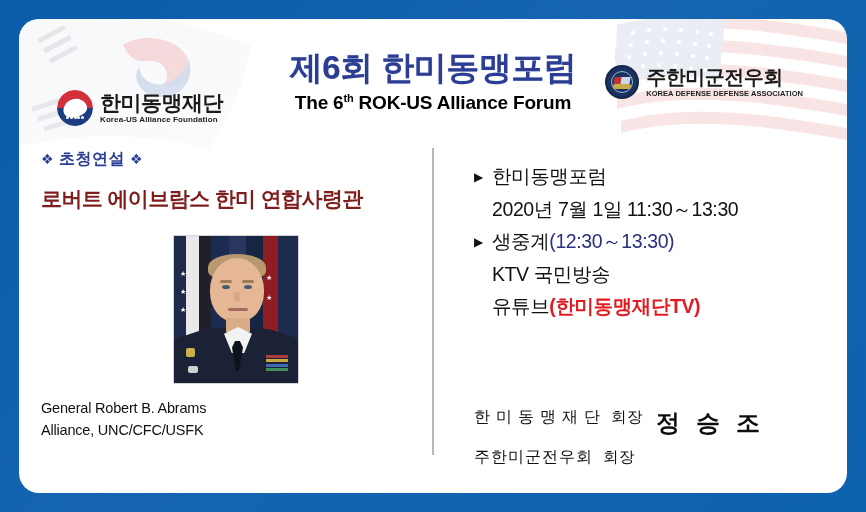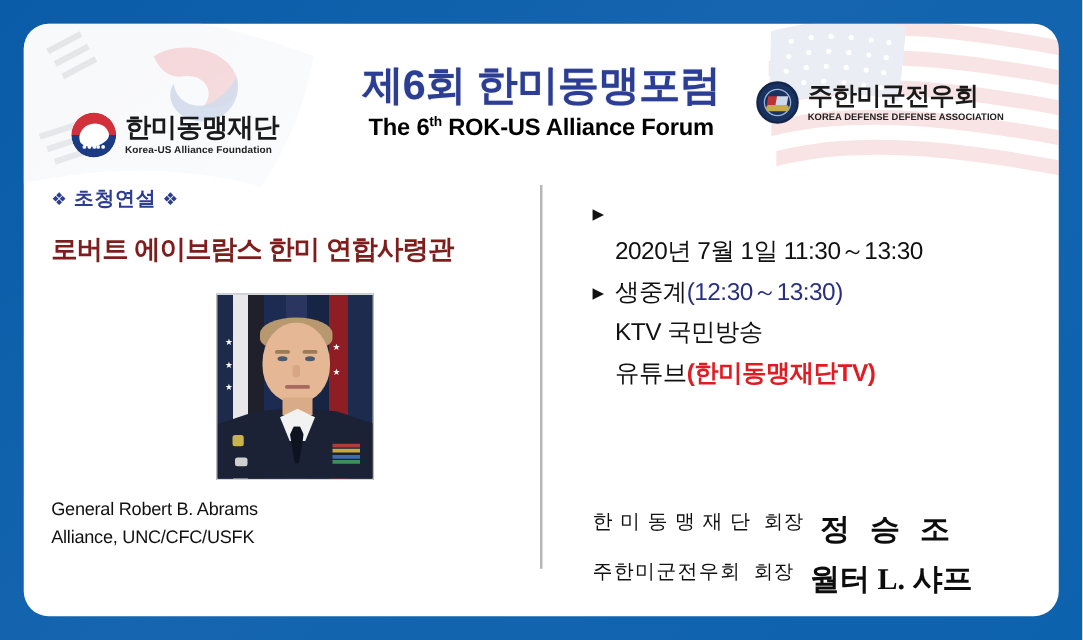--- a/index.html
+++ b/index.html
@@ -437,20 +437,21 @@
       <div class="caption">
         <div>General Robert B. Abrams</div>
         <div>Alliance, UNC/CFC/USFK</div>
       </div>
     </div>
 
     <div class="right-col">
 
       <div class="ev-line">
         <span class="ev-bullet">▶</span>
+        <span>한미동맹포럼</span>
       </div>
 
       <div class="ev-line ev-indent">
         <span>2020년 7월 1일  11:30～13:30</span>
       </div>
 
       <div class="ev-line">
         <span class="ev-bullet">▶</span>
         <span>생중계 </span>
         <span class="ev-accent-blue">(12:30～13:30)</span>
@@ -468,18 +469,17 @@
 
     <div class="sig-block">
       <div class="sig-row">
         <span class="sig-org">한 미 동 맹 재 단</span>
         <span class="sig-role">회장</span>
         <span class="sig-name">정 승 조</span>
       </div>
       <div class="sig-row">
         <span class="sig-org">주한미군전우회</span>
         <span class="sig-role">회장</span>
-        <span class="sig-name tight">월터 L. 샤프</span>
       </div>
     </div>
 
   </div>
 </div>
 
 </body></html>

